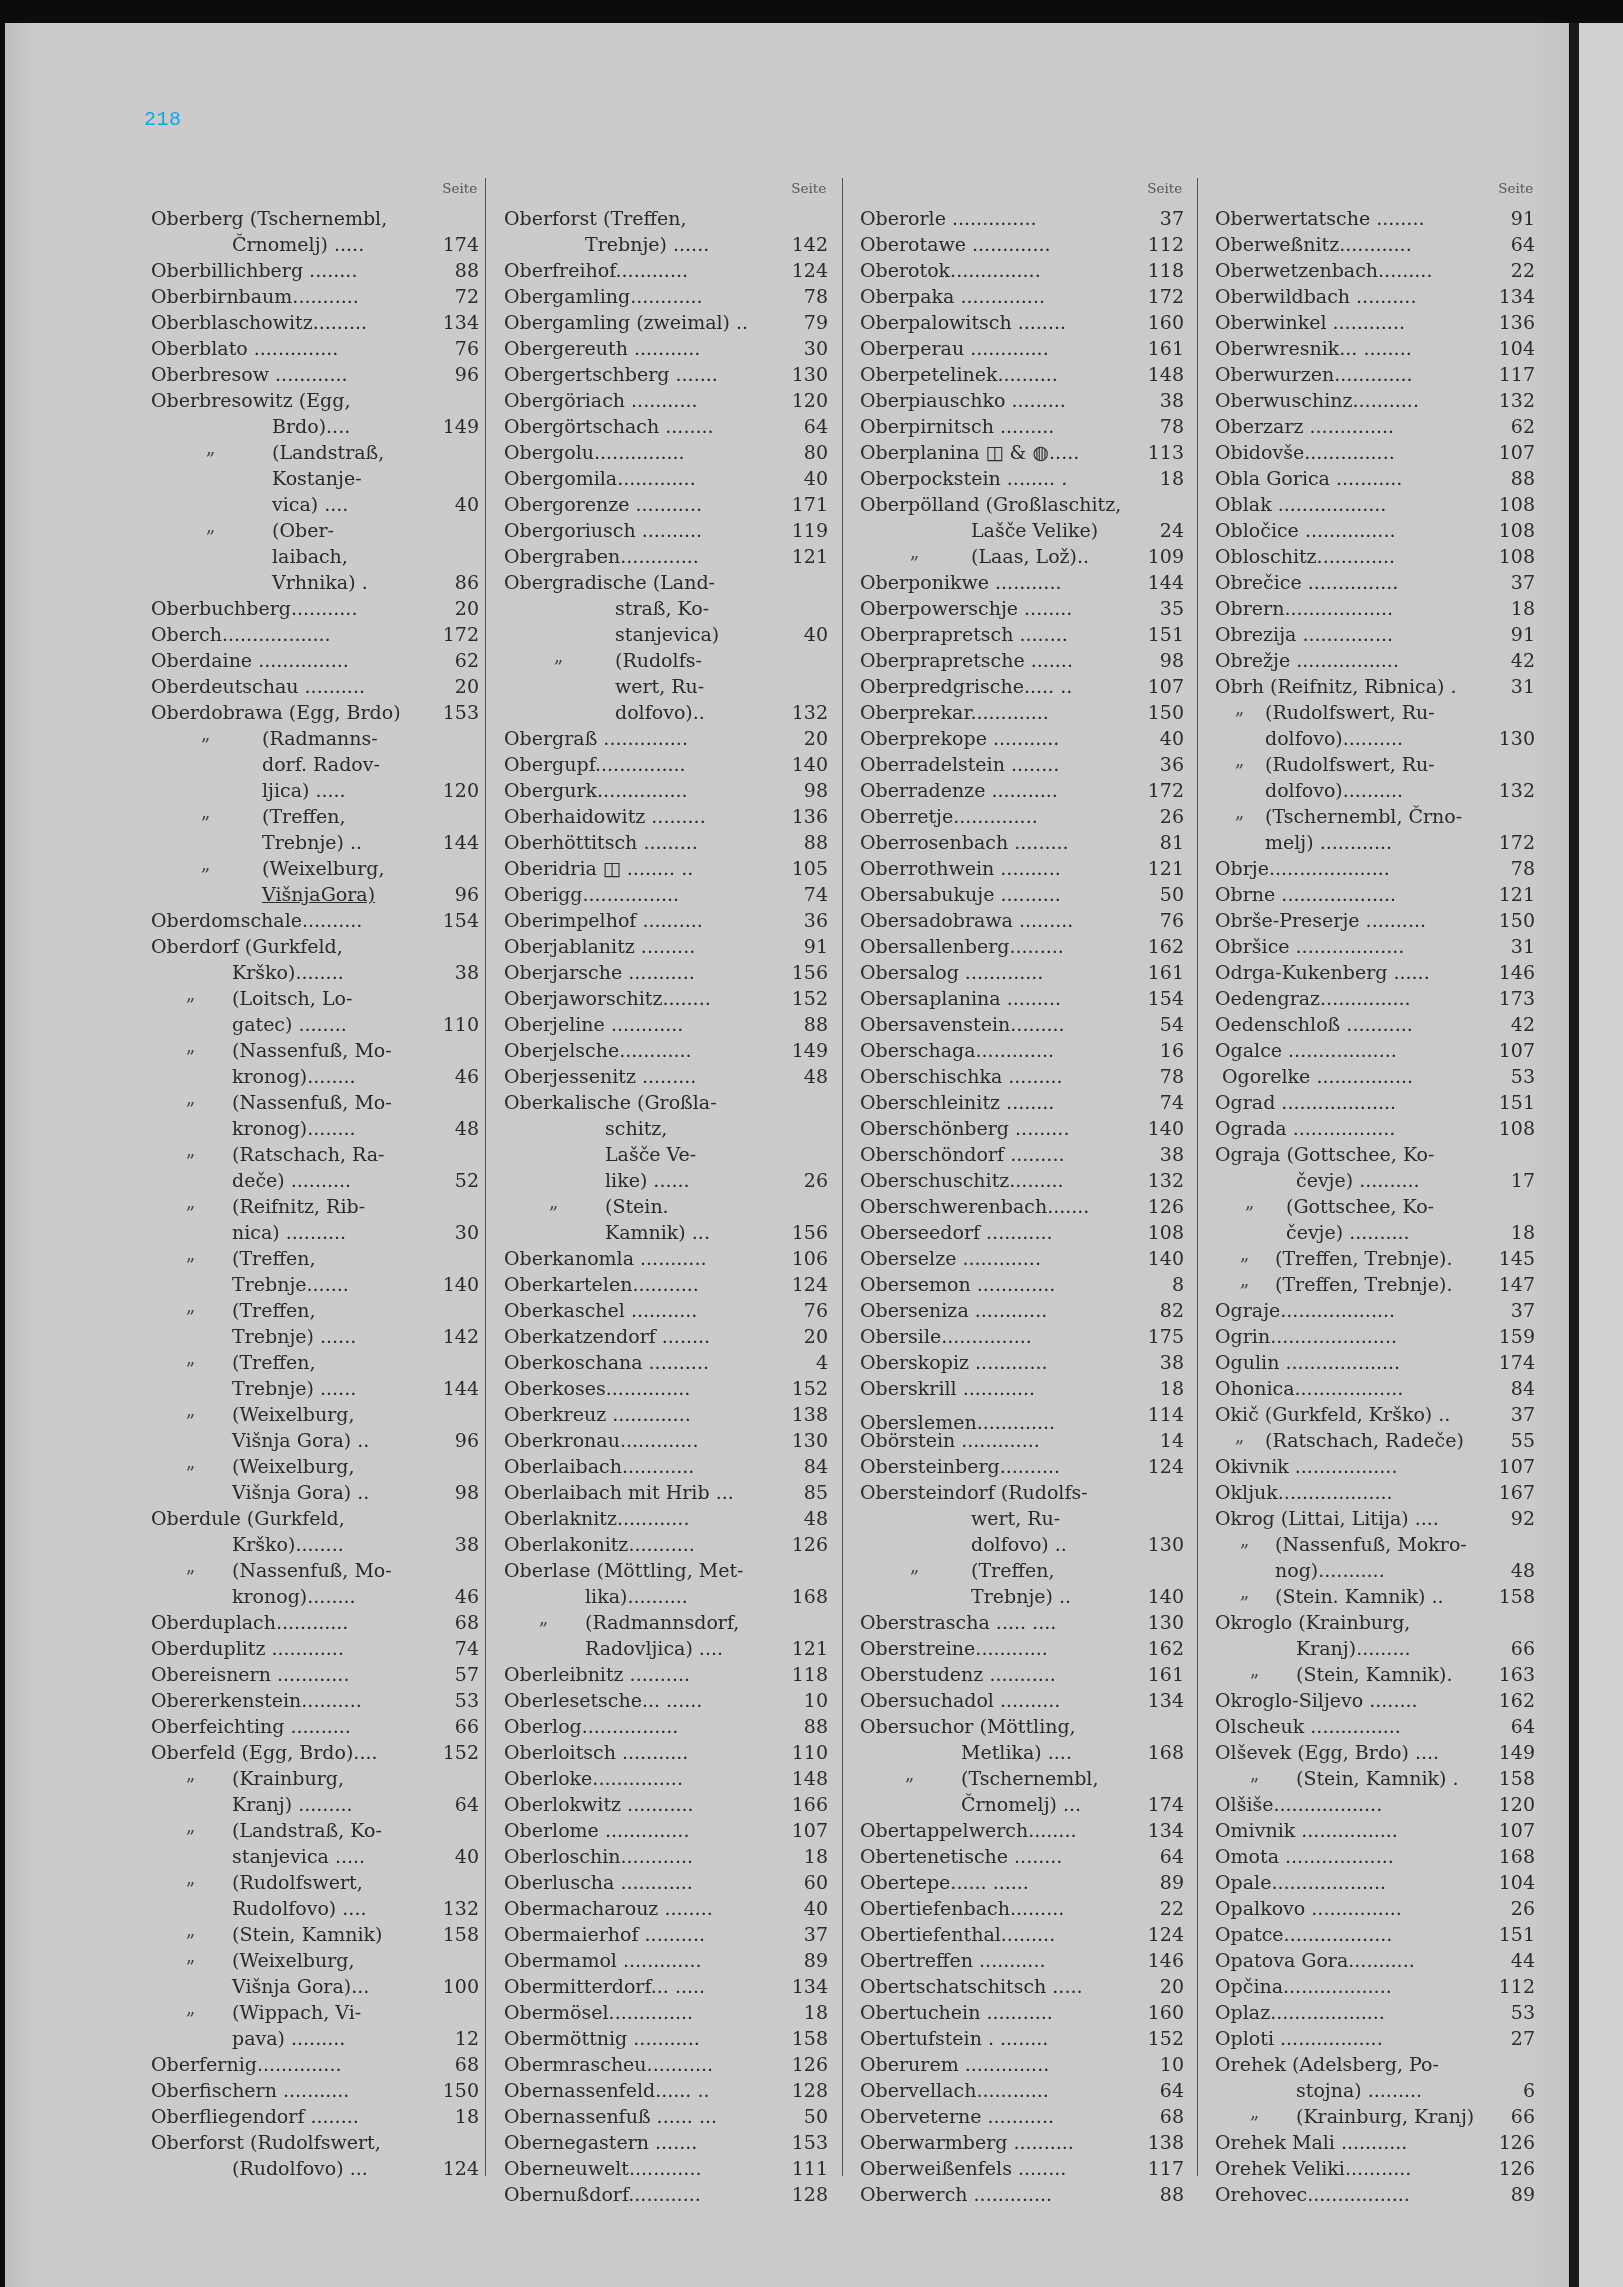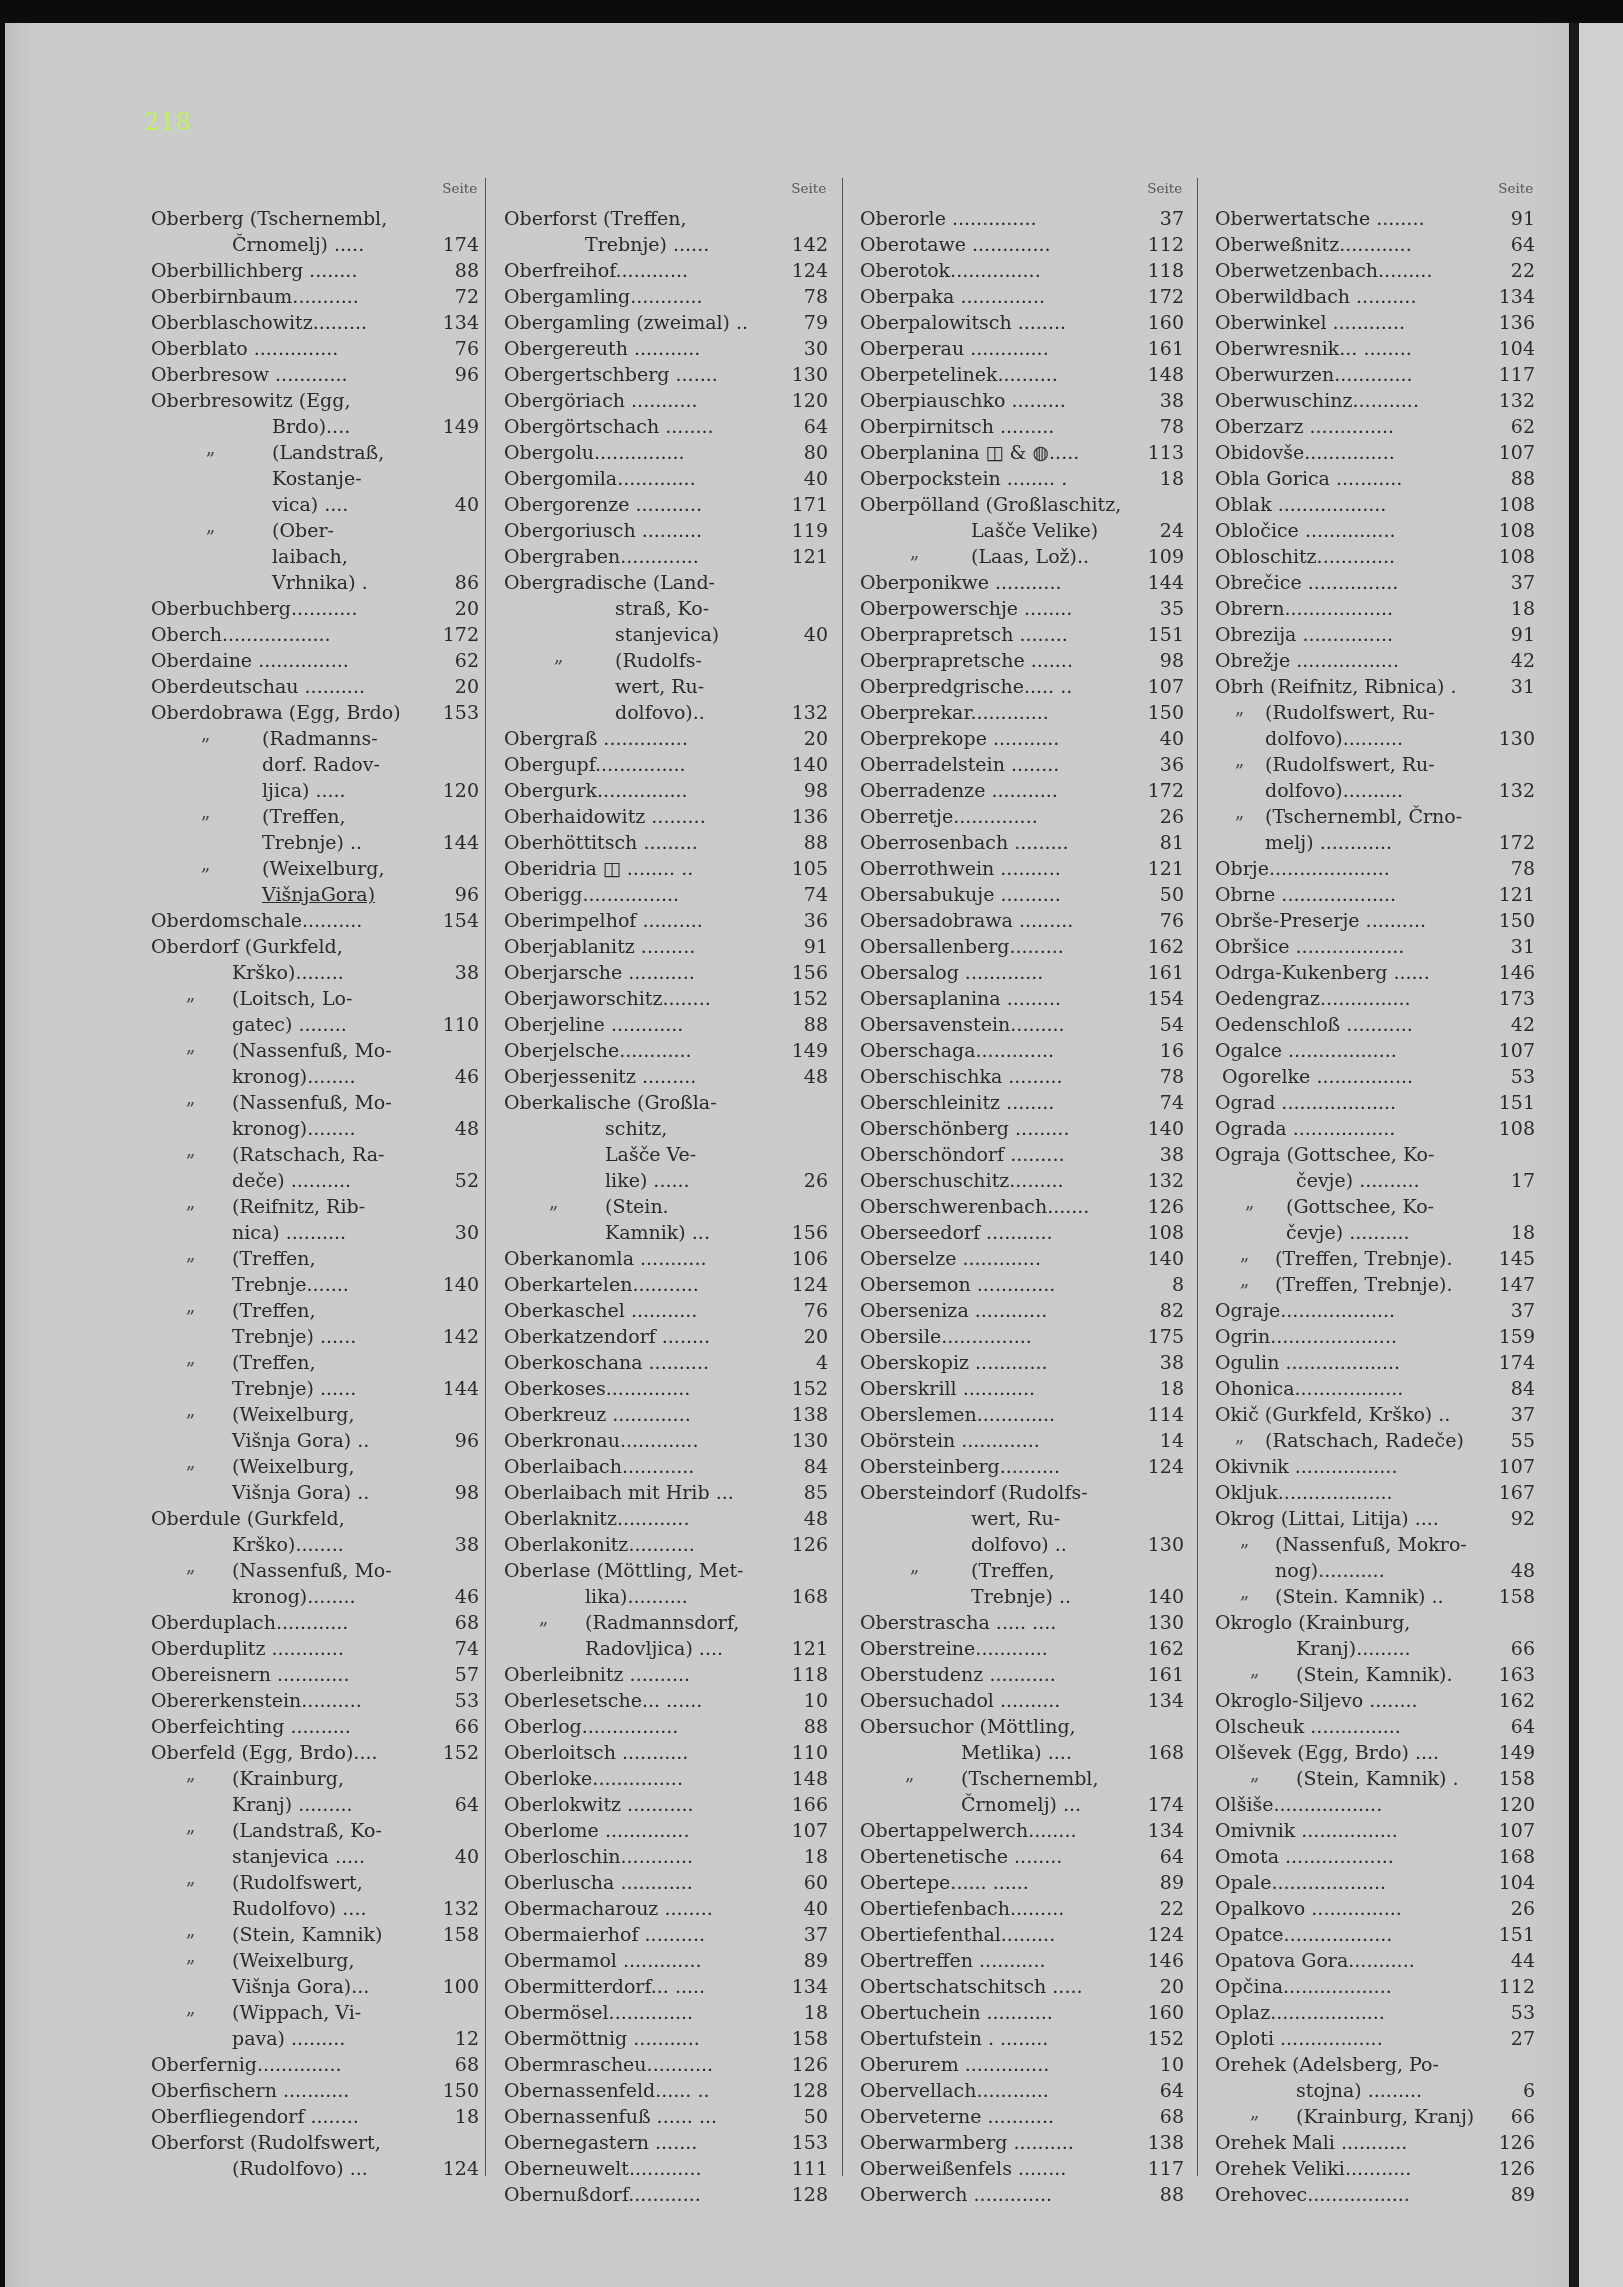--- a/index.html
+++ b/index.html
@@ -16,21 +16,21 @@
     background-image: linear-gradient(90deg, #bdbdbd 0px, #cbcbcb 27px, #cacaca 1530px, #c2c2c2 1564px);
   }
   .right-edge {
     position: absolute; left: 1570px; top: 23.4px; width: 9px; height: 2264px; background: #1a1a1a;
   }
   .right-strip {
     position: absolute; left: 1579px; top: 23.4px; width: 45px; height: 2264px; background: #d0d0d0;
   }
   .page-number {
     position: absolute; left: 144px; top: 108px;
-    font-size: 24px; letter-spacing: 0.5px; color: #bef264;
+    font-size: 20px; letter-spacing: 0.5px; color: #0ea5e9; font-family: Liberation Mono, monospace;
   }
   .column {
     position: absolute; top: 180px;
   }
   .col-header {
     position: absolute; right: 1.8px; top: 0px; font-size: 13.5px; color: #555;
   }
   .col-sep {
     position: absolute; top: 178px; width: 0.9px; height: 1998px; background: #555;
   }
@@ -1165,21 +1165,21 @@
         </div>
       </div>
       <div>
         <div class="line">
           <span class="txt" style="left: 0px;">Oberskrill ............</span>
           <span class="pg">18</span>
         </div>
       </div>
       <div>
         <div class="line">
-          <span class="txt" style="left: 0px;">Oberslemen.............</span>
+          <span class="txt" style="left: 0px; margin-top: 8px;">Oberslemen.............</span>
           <span class="pg">114</span>
         </div>
       </div>
       <div>
         <div class="line">
           <span class="txt" style="left: 0px;">Obörstein .............</span>
           <span class="pg">14</span>
         </div>
       </div>
       <div>

